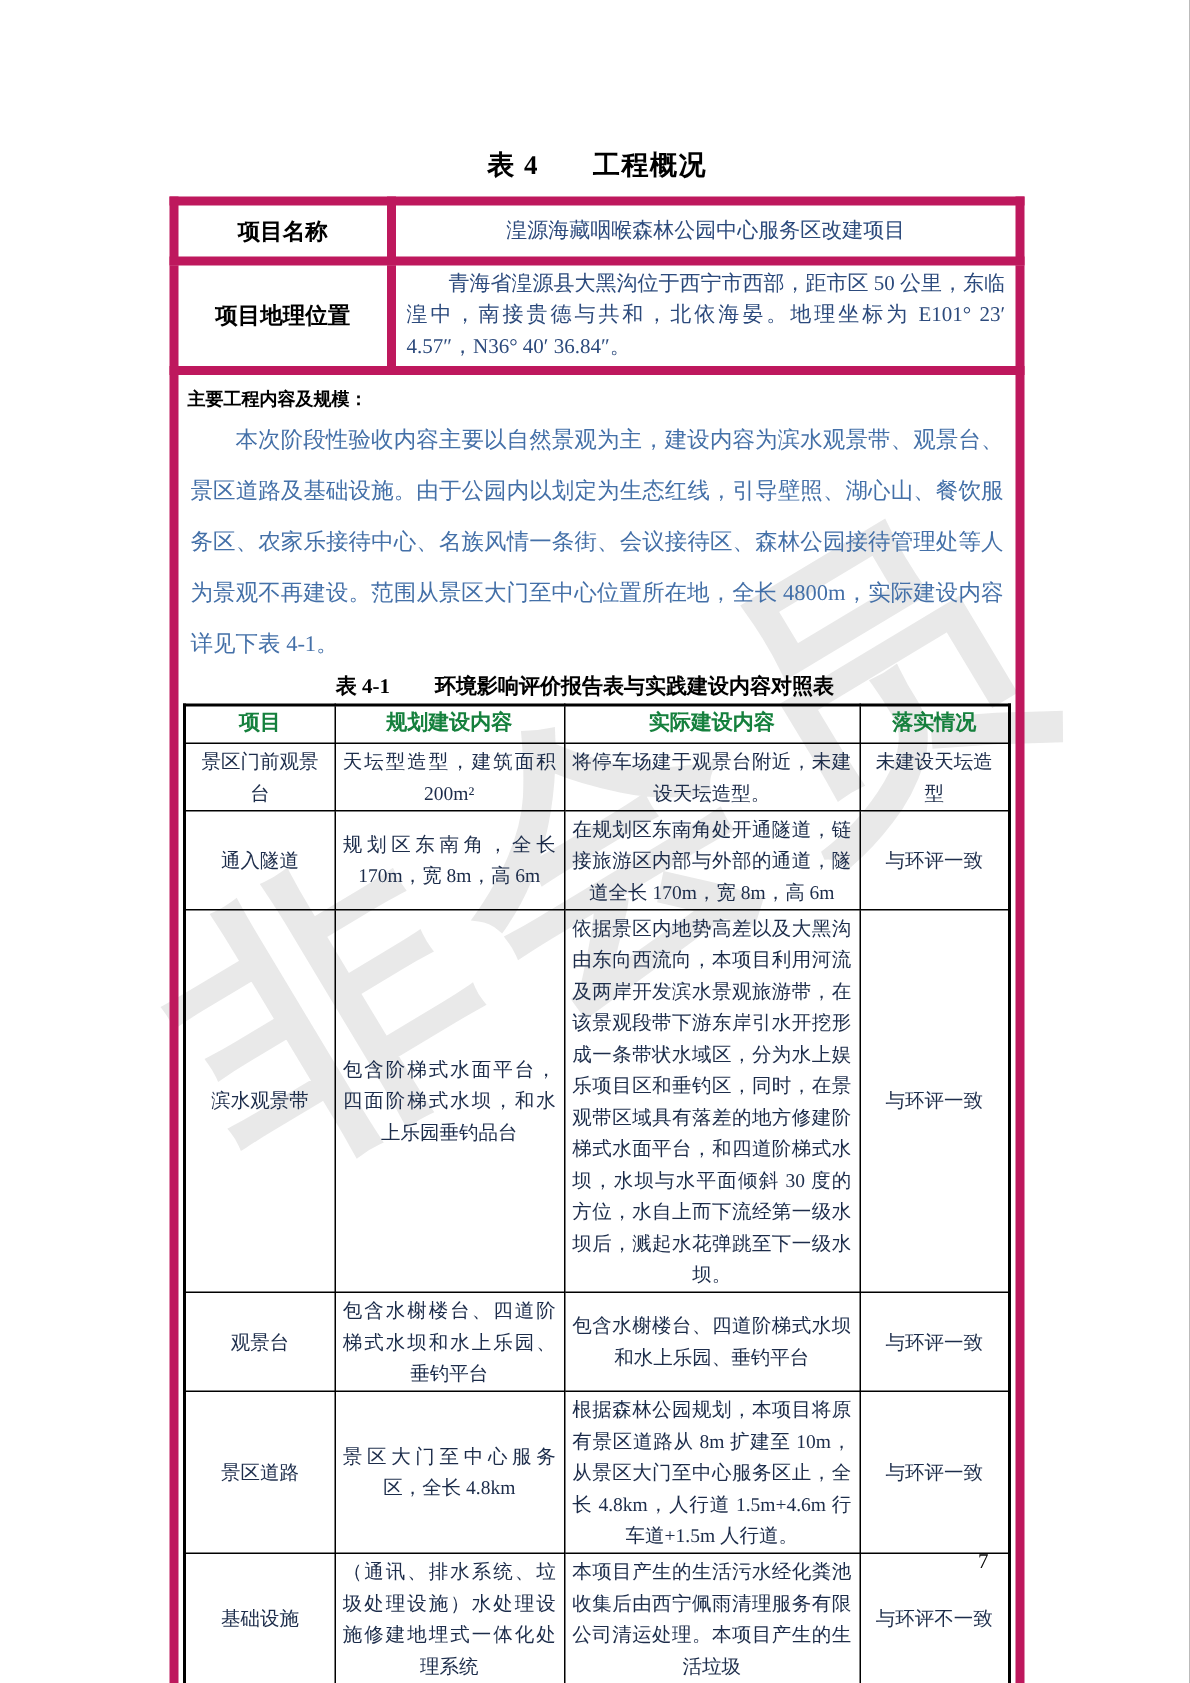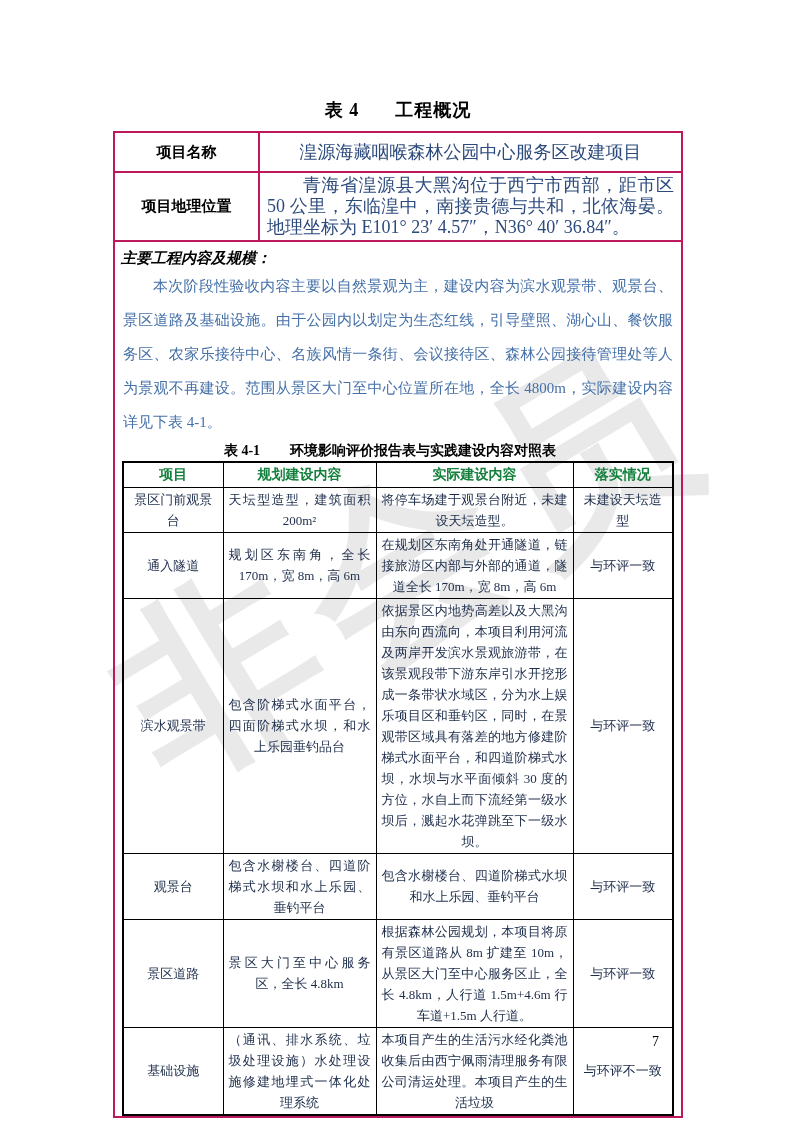--- a/index.html
+++ b/index.html
@@ -47,48 +47,47 @@
     letter-spacing: 1px;
   }
   
   table.info-table {
     width: 570px;
     border-collapse: collapse;
     border: 2px solid #000;
     table-layout: fixed;
   }
   table.info-table td {
-    border: 2px solid #be185d;
+    border: 6px solid #be185d;
     vertical-align: middle;
   }
   td.label-cell {
     width: 145px;
     text-align: center;
     font-weight: bold;
     font-size: 15px;
   }
   td.value-cell {
-    font-size: 18px;
+    font-size: 14px;
     color: #2c4a7c;
   }
   .name-value { text-align: center; }
   .geo-value {
     text-align: justify;
     text-indent: 2em;
     line-height: 21px;
     padding: 2px 7px;
   }
   
   td.main-cell { padding: 3px 0 0 0; vertical-align: top; }
   .main-heading {
-    font-size: 15px;
+    font-size: 12px;
     font-weight: bold;
     padding: 2px 6px 0 6px;
     line-height: 22px;
-    font-style: italic;
   }
   .main-paragraph {
     color: #4470a8;
     font-size: 15px;
     line-height: 34px;
     text-align: justify;
     text-indent: 2em;
     padding: 0 8px;
   }
   .cmp-caption {

